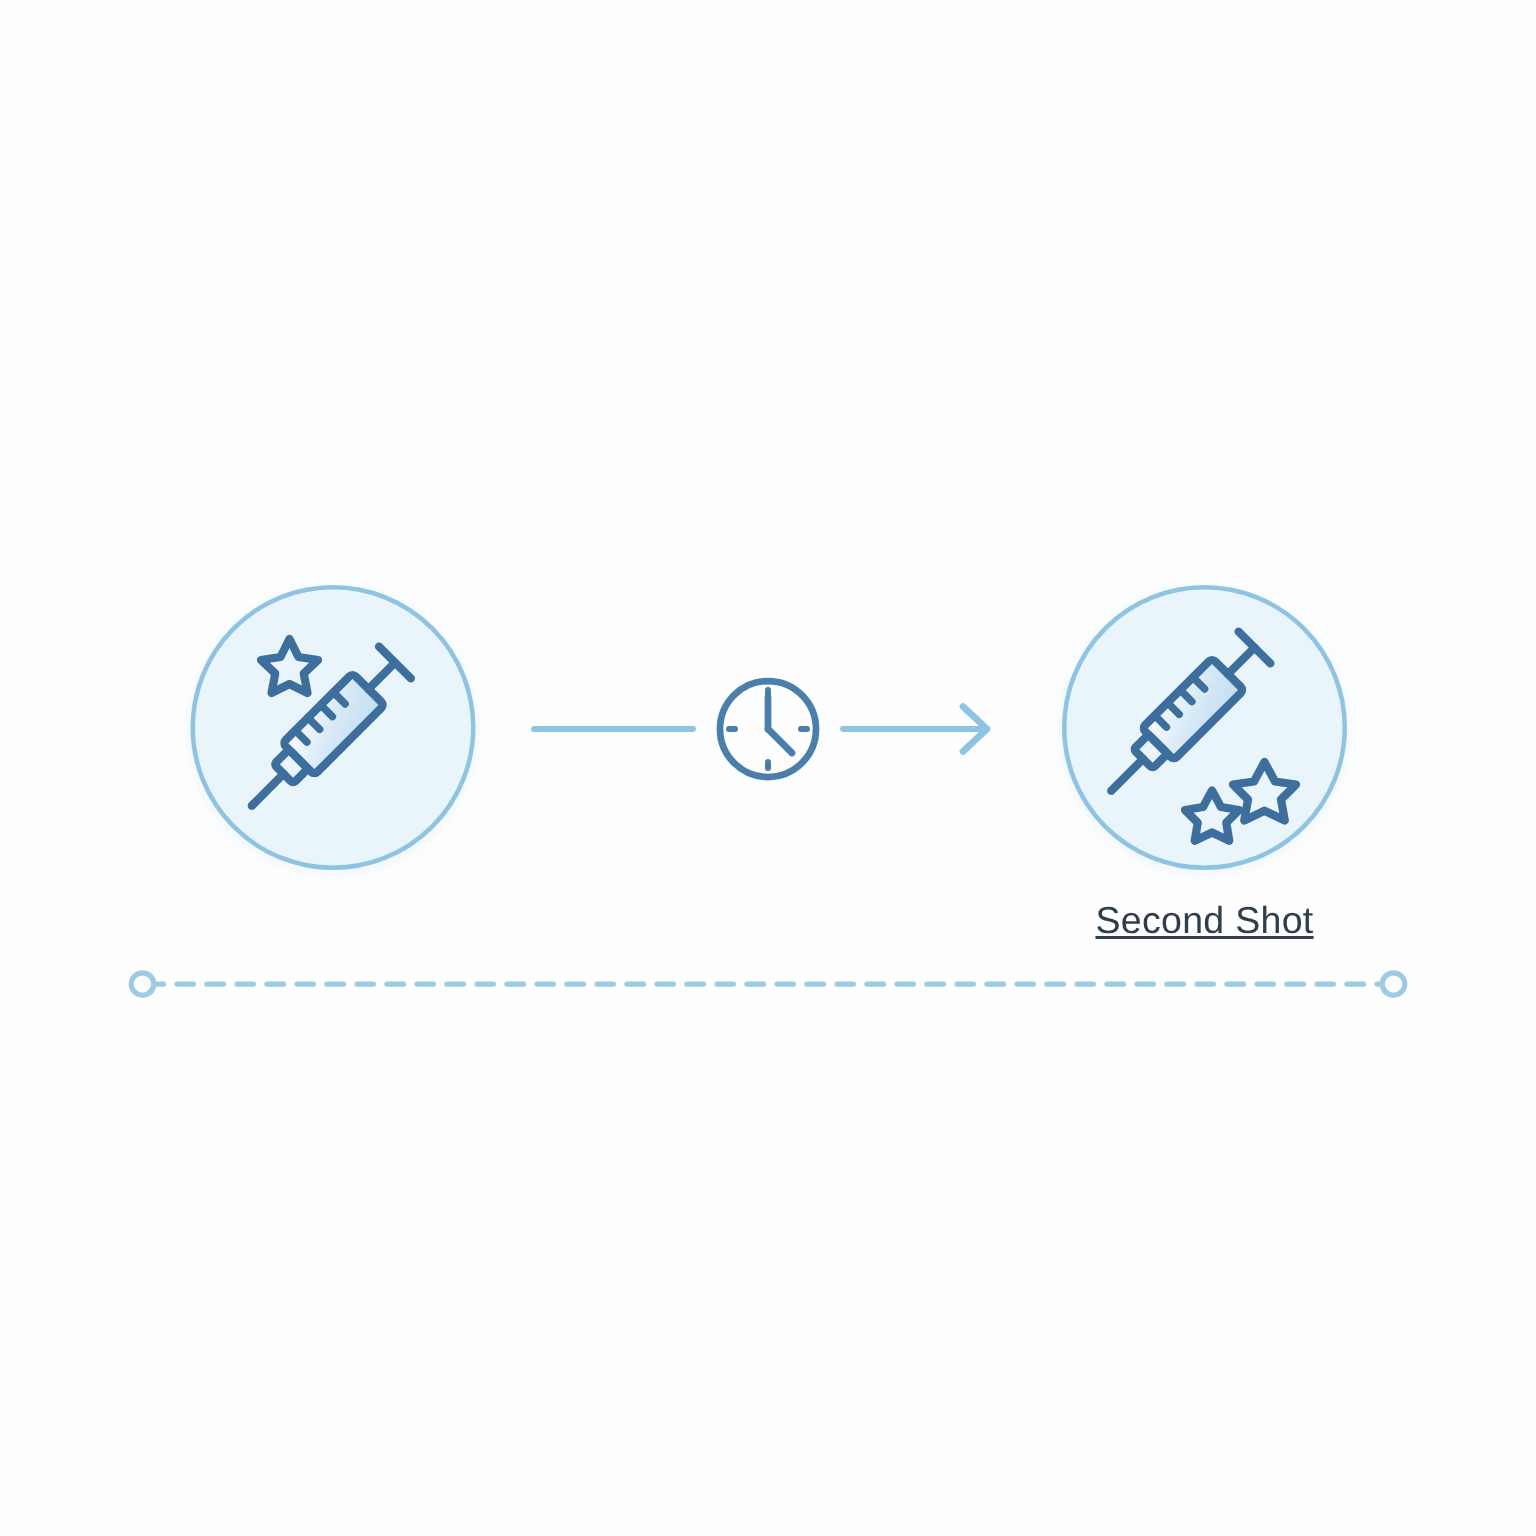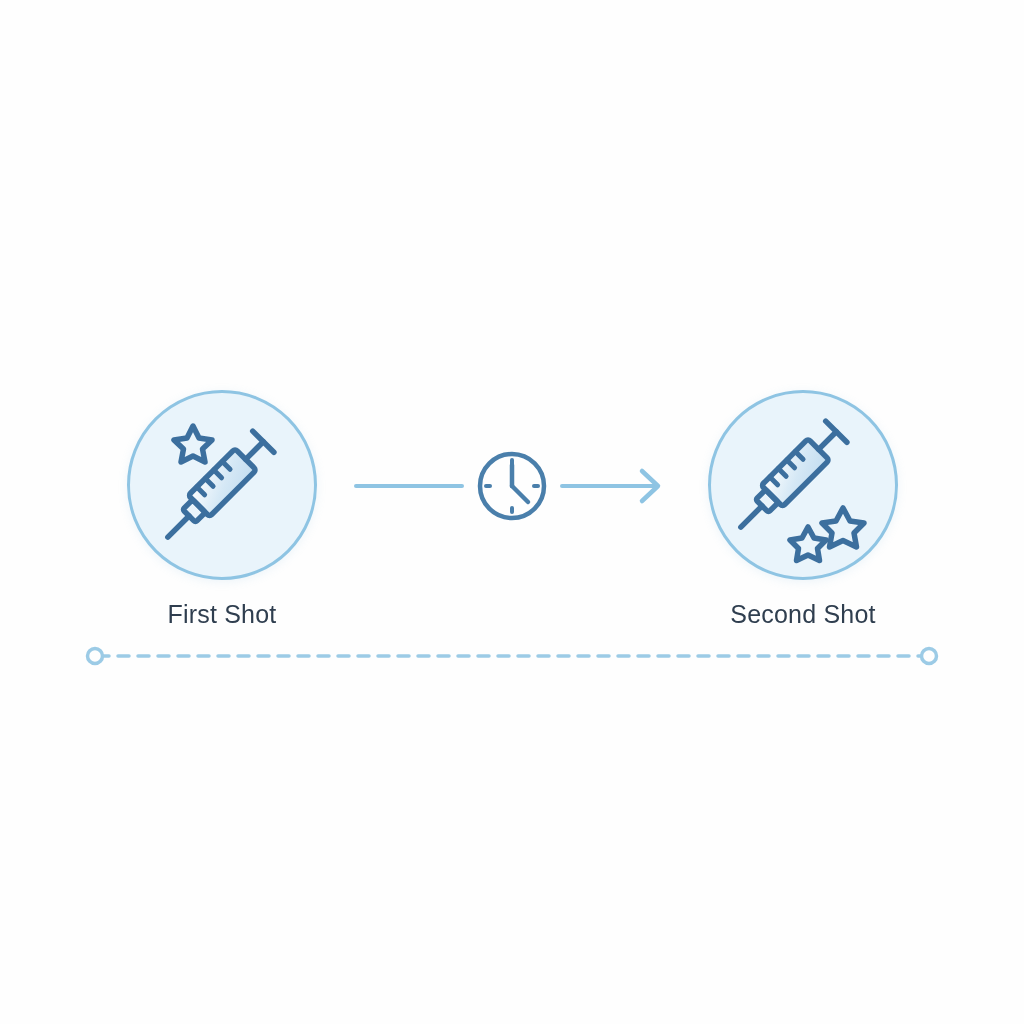--- a/index.html
+++ b/index.html
@@ -45,21 +45,21 @@
     position: absolute;
     top: 600px;
     width: 320px;
     text-align: center;
     font-size: 25px;
     letter-spacing: .2px;
     color: #2f3e4f;
     white-space: nowrap;
   }
   #label-first  { left: 62px; }
-  #label-second { left: 643px; }
+  #label-second { left: 643px; text-decoration: underline; }
 
   
   #connector {
     position: absolute;
     left: 350px;
     top: 448px;
     width: 324px;
     height: 76px;
   }
   #interval-label {
@@ -113,21 +113,20 @@
         <line x1="57" y1="-15" x2="57" y2="15" stroke="#3c6f9e" stroke-width="5.5" stroke-linecap="round"></line>
 
         <rect x="-48" y="-9" width="14" height="18" rx="2" fill="none" stroke="#3c6f9e" stroke-width="5.5" stroke-linejoin="round"></rect>
 
         <line x1="-48" y1="0" x2="-78" y2="0" stroke="#3c6f9e" stroke-width="5.5" stroke-linecap="round"></line>
       </g>
 
       <path d="M66,36 L72,48 L85,50 L75.5,59 L78,72 L66,66 L54,72 L56.5,59 L47,50 L60,48 Z" fill="none" stroke="#3c6f9e" stroke-width="5.5" stroke-linejoin="round"></path>
     </svg>
   </div>
-  <div class="step-label" id="label-first">First Shot</div>
 
   <svg id="connector" viewBox="0 0 324 76">
 
     <line x1="6" y1="38" x2="112" y2="38" stroke="#8ec4e3" stroke-width="4" stroke-linecap="round"></line>
 
     <g>
       <circle cx="162" cy="38" r="32" fill="none" stroke="#4a7fab" stroke-width="4.5"></circle>
 
       <line x1="162" y1="12" x2="162" y2="16" stroke="#4a7fab" stroke-width="4" stroke-linecap="round"></line>
       <line x1="188" y1="38" x2="184" y2="38" stroke="#4a7fab" stroke-width="4" stroke-linecap="round"></line>

